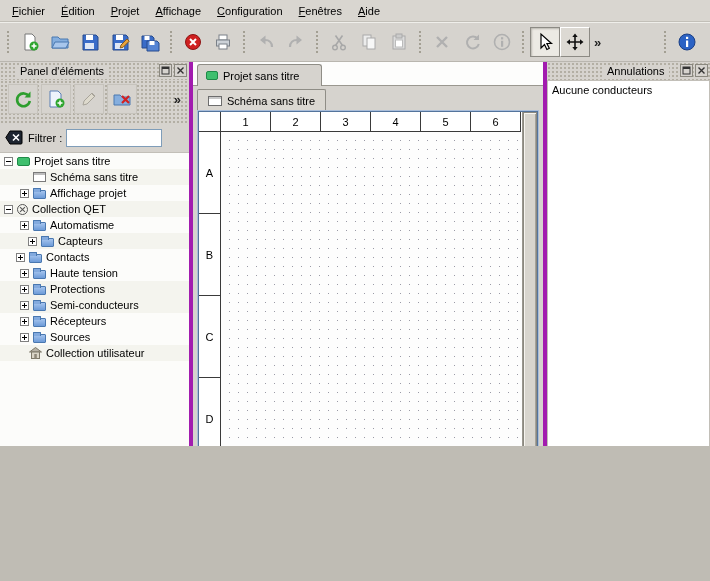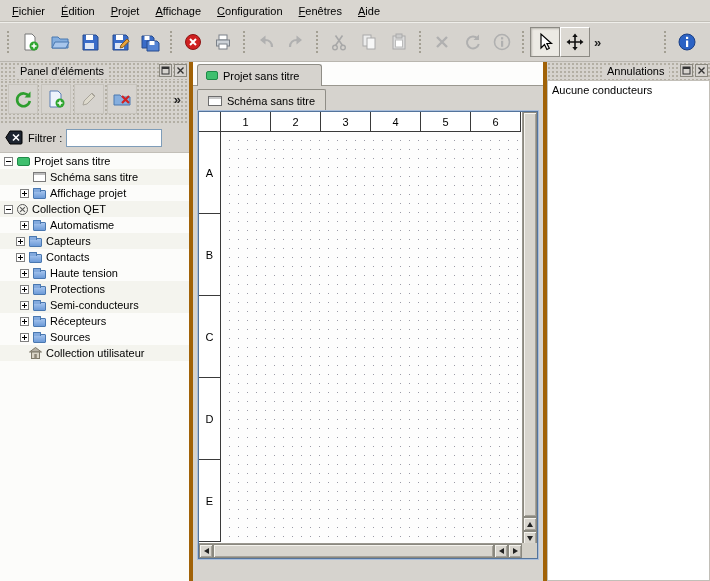--- a/index.html
+++ b/index.html
@@ -1,19 +1,19 @@
 <!DOCTYPE html>
 <html><head>
 <meta charset="utf-8">
 <style>
   * { margin:0; padding:0; box-sizing:border-box; }
   html,body { background:#bfbcb4; }
   .app {
-    position:relative; width:710px; height:581px;
-    background:#a16207; overflow:hidden;
+    position:relative; width:710px; height:446px;
+    background:#a21caf; overflow:hidden;
     font-family:"Liberation Sans", sans-serif; font-size:11px; color:#000;
     user-select:none;
     text-decoration:underline;
   }
 
   
   .menubar {
     position:absolute; left:0; top:0; width:710px; height:22px;
     background:#d9d6d0; border-bottom:1px solid #c2bfb8;
     display:flex; align-items:center; padding-left:4px;
@@ -477,21 +477,21 @@
       <div class="tree-row alt" style="padding-left:4px">
         <span class="exp minus"></span>
         <span class="ticon ic-qet"></span>
         <span class="tlabel">Collection QET</span>
       </div>
       <div class="tree-row" style="padding-left:20px">
         <span class="exp plus"></span>
         <span class="ticon ic-folder"></span>
         <span class="tlabel">Automatisme</span>
       </div>
-      <div class="tree-row alt" style="padding-left:16px">
+      <div class="tree-row alt" style="padding-left:28px">
         <span class="exp plus"></span>
         <span class="ticon ic-folder"></span>
         <span class="tlabel">Capteurs</span>
       </div>
       <div class="tree-row" style="padding-left:16px">
         <span class="exp plus"></span>
         <span class="ticon ic-folder"></span>
         <span class="tlabel">Contacts</span>
       </div>
       <div class="tree-row" style="padding-left:20px">

